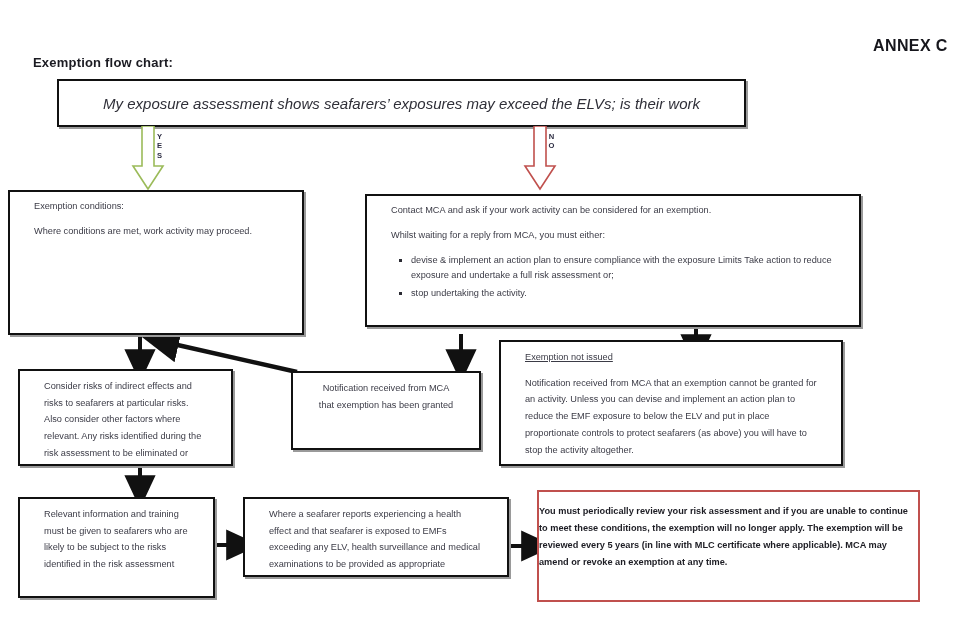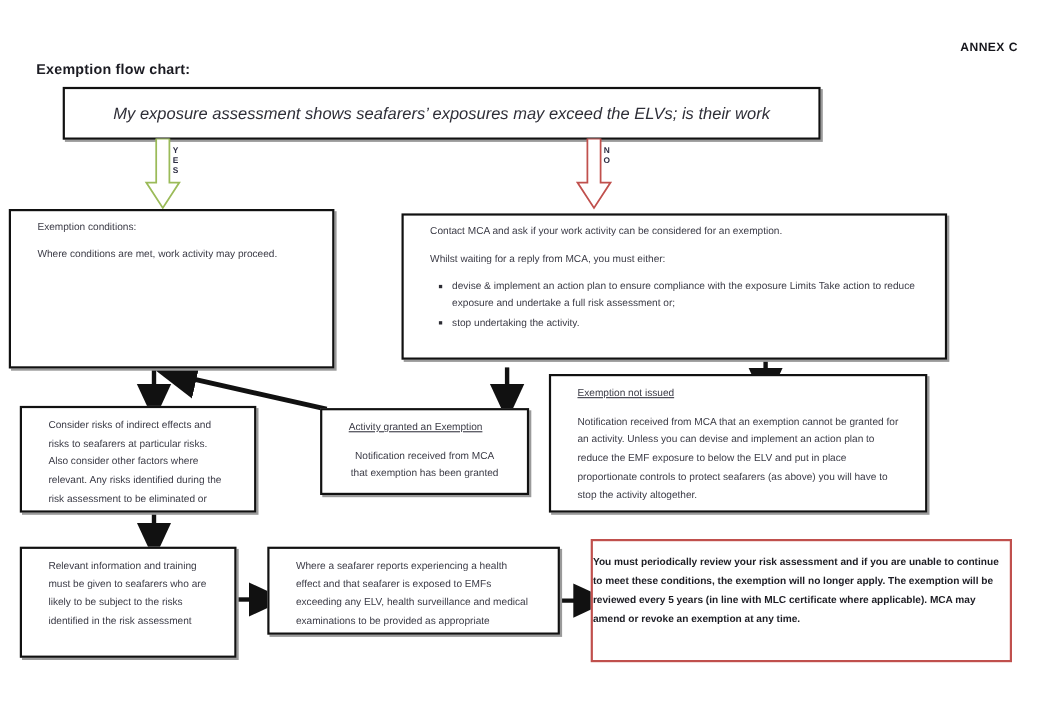--- a/index.html
+++ b/index.html
@@ -74,21 +74,21 @@
   .page-title {
     position: absolute;
     font-weight: bold;
     font-size: 13px;
     color: #1b1b22;
     letter-spacing: .2px;
   }
   .annex {
     position: absolute;
     font-weight: bold;
-    font-size: 11px;
+    font-size: 16px;
     color: #16161c;
     letter-spacing: .4px;
   }
 
   
   #question-box {
     text-align: center;
     font-size: 15px;
     line-height: 1.85;
     padding: 9px 26px;
@@ -188,21 +188,20 @@
   <div class="box" style="left:499px; top:340px; width:344px; height:126px; line-height:1.82;">
     <p class="hdr">Exemption not issued</p>
     <p>Notification received from MCA that an exemption cannot be granted for an activity. Unless you can devise and implement an action plan to reduce the EMF exposure to below the ELV and put in place proportionate controls to protect seafarers (as above) you will have to stop the activity altogether.</p>
   </div>
 
   <div class="box" style="left:18px; top:369px; width:215px; height:97px; line-height:1.82;">
     <p>Consider risks of indirect effects and risks to seafarers at particular risks.  Also consider other factors where relevant. Any risks identified during the risk assessment to be eliminated or reduced to as low a level as is reasonably practicable</p>
   </div>
 
   <div class="box" style="left:291px; top:371px; width:190px; height:79px; line-height:1.8;">
-    <p class="hdr">Activity granted an Exemption</p>
     <p style="text-align:center;">Notification received from MCA that exemption has been granted</p>
   </div>
 
   <div class="box" style="left:18px; top:497px; width:197px; height:101px; line-height:1.82;">
     <p>Relevant information and training must be given to seafarers who are likely to be subject to the risks identified in the risk assessment</p>
 
   </div>
 
   <div class="box" style="left:243px; top:497px; width:266px; height:80px; line-height:1.82;">
     <p>Where a seafarer reports experiencing a health effect and that seafarer is exposed to EMFs exceeding any ELV, health surveillance and medical examinations to be provided as appropriate</p>

